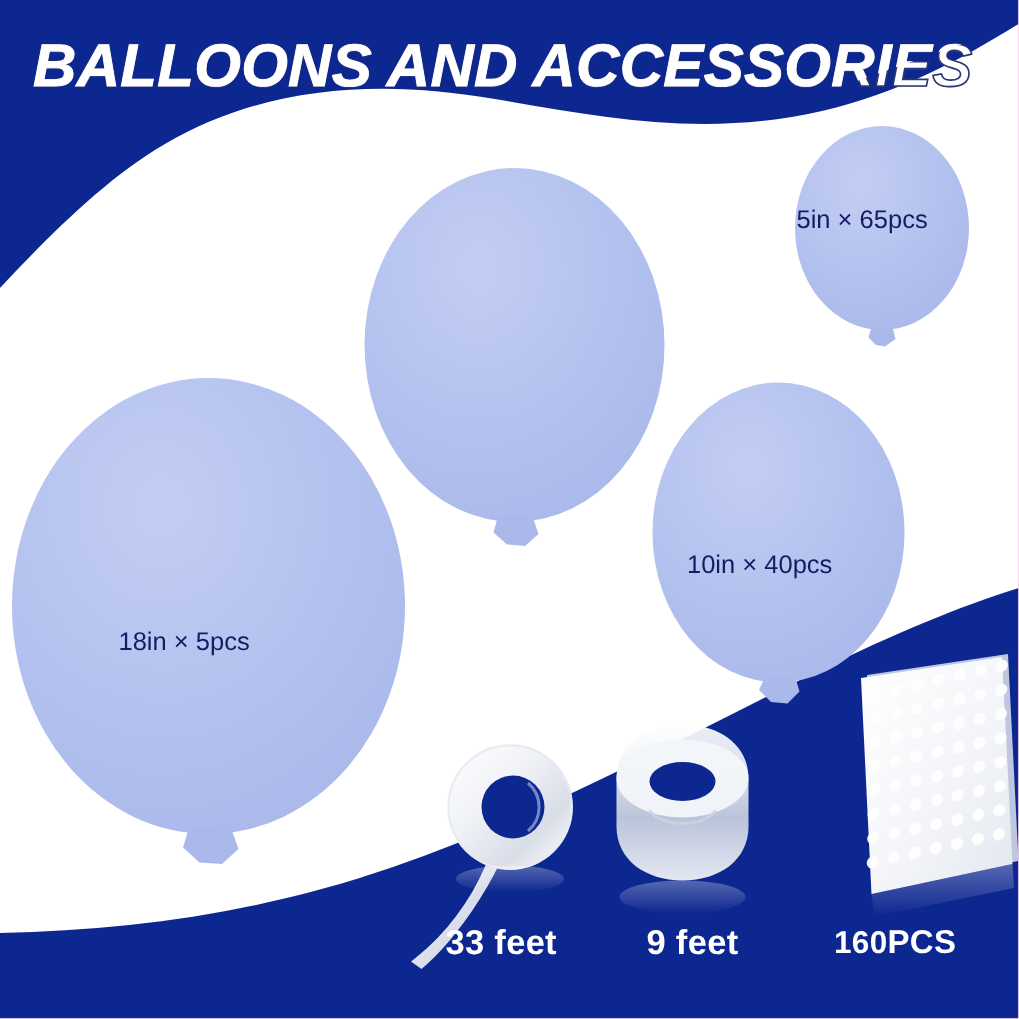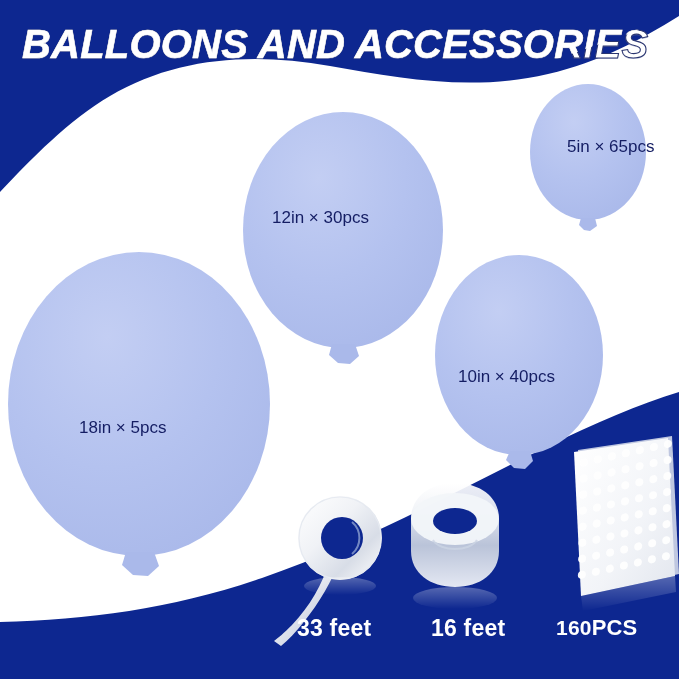--- a/index.html
+++ b/index.html
@@ -70,21 +70,21 @@
     position: absolute;
     color: #141d63;
     font-size: 17px;
     font-weight: normal;
     white-space: nowrap;
     font-family: "Liberation Sans", sans-serif;
   }
   #label-18 { left: 79px;  top: 418px; text-align: center; }
   #label-12 { left: 272px; top: 208px; }
   #label-10 { left: 458px; top: 335px; margin-top: 32px; }
-  #label-5  { left: 531px; top: 137px; padding-left: 36px; }
+  #label-5  { left: 531px; top: 137px; }
   
   .acc-caption {
     position: absolute;
     color: #ffffff;
     font-size: 23px;
     font-weight: bold;
     white-space: nowrap;
     font-family: "Liberation Sans", sans-serif;
     letter-spacing: 0.2px;
     text-align: center;
@@ -259,23 +259,22 @@
   </svg>
 
   <div id="title-wrap">
     <div class="title-text" id="title-outline">BALLOONS AND ACCESSORIES</div>
     <div id="title-clip">
       <div class="title-text" id="title-solid">BALLOONS AND ACCESSORIES</div>
     </div>
   </div>
 
   <div class="balloon-label" id="label-18">18in × 5pcs</div>
-  <div class="balloon-label" id="label-12">12in × 30pcs</div>
   <div class="balloon-label" id="label-10">10in × 40pcs</div>
   <div class="balloon-label" id="label-5">5in × 65pcs</div>
 
   <div class="acc-caption" id="cap-ribbon">33 feet</div>
-  <div class="acc-caption" id="cap-tape">16 feet</div>
+  <div class="acc-caption" id="cap-tape">9 feet</div>
   <div class="acc-caption" id="cap-dots">
     <span class="big">160</span><span class="small">PCS</span>
   </div>
 
 </div>
 
 </body></html>

